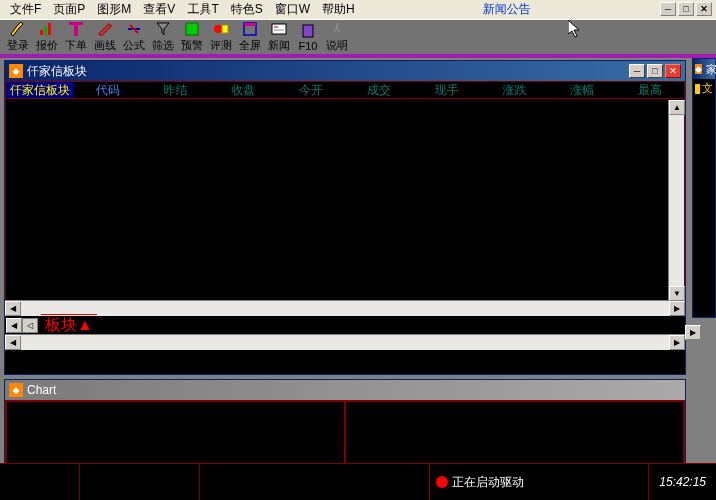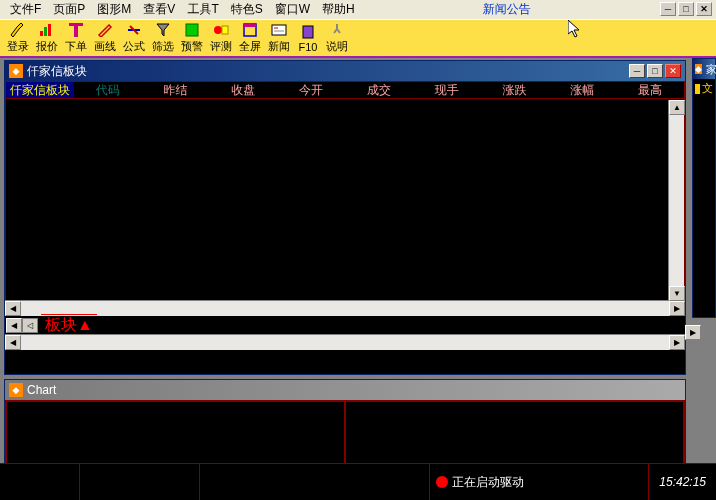--- a/index.html
+++ b/index.html
@@ -3,36 +3,36 @@
 <meta charset="utf-8">
 <style>
 * { margin: 0; padding: 0; box-sizing: border-box; }
 body { width: 716px; height: 500px; background: #d4d0c8; font-family: "SimSun", sans-serif; font-size: 12px; overflow: hidden; position: relative; }
 .menubar { height: 20px; background: #ece9d8; border-bottom: 1px solid #fff; display: flex; align-items: center; padding: 0 4px; }
 .menu-item { padding: 8px 6px; color: #000; cursor: default; }
 .news-link { color: #0033cc; margin-left: 116px; }
 .window-controls { position: absolute; right: 4px; top: 2px; display: flex; gap: 2px; }
 .win-btn { width: 16px; height: 14px; background: #d4d0c8; border: 1px solid #808080; border-top-color: #fff; border-left-color: #fff; font-size: 9px; display: flex; align-items: center; justify-content: center; cursor: default; font-family: sans-serif; }
 .win-btn.close { font-weight: bold; }
-.toolbar { height: 38px; background: #fde047; display: flex; align-items: center; padding: 2px 4px; gap: 1px; border-bottom: 2px solid #a21caf; }
+.toolbar { height: 38px; background: #737373; display: flex; align-items: center; padding: 2px 4px; gap: 1px; border-bottom: 4px solid #a21caf; }
 .tool-btn { width: 28px; display: flex; flex-direction: column; align-items: center; gap: 1px; cursor: default; }
 .tool-icon { width: 20px; height: 16px; display: flex; align-items: center; justify-content: center; }
 .tool-label { font-size: 11px; color: #000; white-space: nowrap; }
 .workspace { position: relative; height: 422px; background: #808080; }
 .mdi-window { position: absolute; background: #000; border: 1px solid #0a246a; }
 .mdi-titlebar { height: 20px; background: linear-gradient(to right, #0a246a, #3a6ea5); display: flex; align-items: center; padding: 0 4px; color: #fff; font-size: 12px; }
 .mdi-icon { width: 14px; height: 14px; background: #ff8800; margin-right: 4px; display: flex; align-items: center; justify-content: center; font-size: 9px; }
 .mdi-controls { margin-left: auto; display: flex; gap: 2px; }
 .mdi-btn { width: 16px; height: 14px; background: #d4d0c8; border: 1px solid #404040; border-top-color: #fff; border-left-color: #fff; font-size: 9px; display: flex; align-items: center; justify-content: center; color: #000; cursor: default; font-family: sans-serif; }
 .mdi-btn.close { background: #e14030; color: #fff; border-color: #a00; border-top-color: #ff8070; border-left-color: #ff8070; }
 .table-header { height: 18px; background: #000; border: 1px solid #800000; display: flex; }
 .th-cell { flex: 1; text-align: center; line-height: 16px; font-size: 12px; }
 .th-cell.active { background: #000080; color: #ffff00; }
-.th-cell.code { color: #0f766e; }
-.th-cell.normal { color: #fca5a5; }
+.th-cell.code { color: #3b82f6; }
+.th-cell.normal { color: #0f766e; }
 .table-body { background: #000; height: 201px; border-left: 1px solid #800000; border-right: 1px solid #800000; }
 .scrollbar-h { height: 16px; background: #d4d0c8; display: flex; border-top: 1px solid #808080; }
 .sb-btn { width: 16px; height: 15px; background: #d4d0c8; border: 1px solid #808080; border-top-color: #fff; border-left-color: #fff; font-size: 8px; display: flex; align-items: center; justify-content: center; cursor: default; }
 .sb-track { flex: 1; background: repeating-conic-gradient(#d4d0c8 0% 25%, #fff 0% 50%) 50% / 2px 2px; }
 .tab-bar { height: 18px; background: #000; display: flex; align-items: center; padding-left: 28px; }
 .tab-bar .sb-btn { position: absolute; }
 .tab-label { color: #ff0000; font-size: 16px; }
 .chart-window { position: absolute; left: 4px; top: 321px; width: 682px; height: 118px; }
 .chart-body { height: 96px; background: #000; border: 1px solid #800000; display: flex; }
 .chart-pane { flex: 1; border: 1px solid #800000; }

